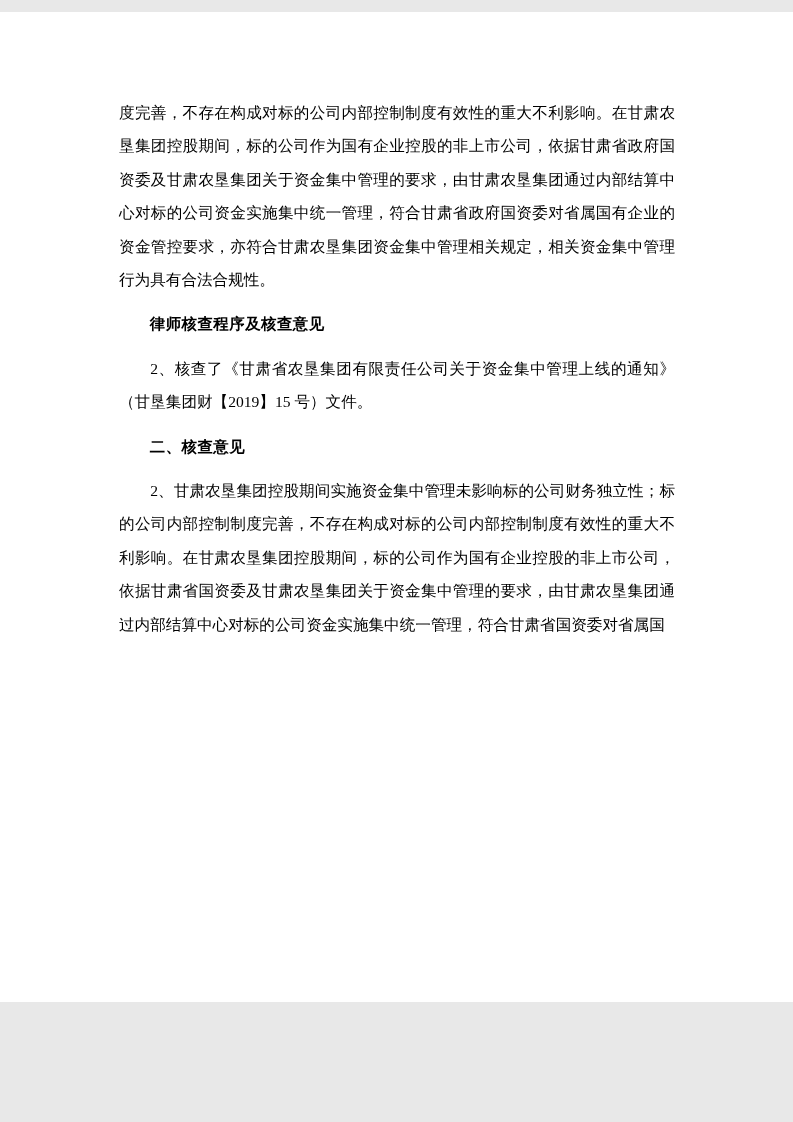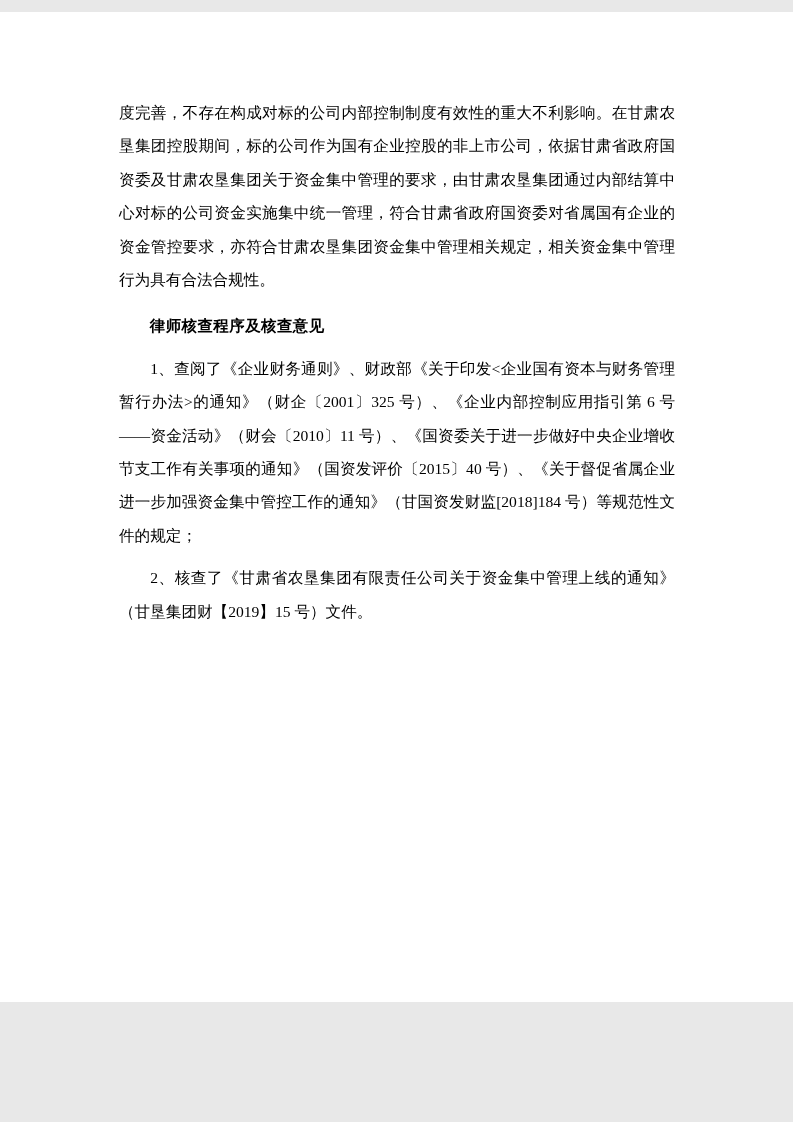--- a/index.html
+++ b/index.html
@@ -35,38 +35,39 @@
       text-indent: 2em;
       margin-top: 9px !important;
     }
     .para-noindent {
       text-indent: 0;
     }
     .heading {
       font-weight: bold;
       text-indent: 2em;
       margin-top: 13px !important;
-      font-family: Liberation Serif, serif;
+      font-family: Liberation Mono, monospace;
       font-size: 15.4px;
       letter-spacing: 0.5px;
     }
     .page-number {
       position: absolute;
       left: 0;
       right: 12px;
       top: 1053px;
       text-align: center;
       font-size: 13.5px;
       color: #000000;
     }
   </style>
 </head>
 <body>
 
 <div class="page">
   <div class="content">
     <p class="para-noindent">度完善，不存在构成对标的公司内部控制制度有效性的重大不利影响。在甘肃农垦集团控股期间，标的公司作为国有企业控股的非上市公司，依据甘肃省政府国资委及甘肃农垦集团关于资金集中管理的要求，由甘肃农垦集团通过内部结算中心对标的公司资金实施集中统一管理，符合甘肃省政府国资委对省属国有企业的资金管控要求，亦符合甘肃农垦集团资金集中管理相关规定，相关资金集中管理行为具有合法合规性。</p>
     <p class="heading">律师核查程序及核查意见</p>
-    <p class="para">1、查阅了《企业财务通则》、财政部《关于印发&lt;企业国有资本与财务管理暂行办法&gt;的通知》（财企〔2001〕325 号）、《企业内部控制应用指引第 6 号——资金活动》（财会〔2010〕11 号）、《国资委关于进一步做好中央企业增收节支工作有关事项的通知》（国资发评价〔2015〕40 号）、《关于督促省属企业进一步加强资金集中管控工作的通知》（甘国资发财监[2018]184 号）等规范性文件的规定；</p>
     <p class="para">2、核查了《甘肃省农垦集团有限责任公司关于资金集中管理上线的通知》（甘垦集团财【2019】15 号）文件。</p>
+    <p class="heading">二、核查意见</p>
+    <p class="para">2、甘肃农垦集团控股期间实施资金集中管理未影响标的公司财务独立性；标的公司内部控制制度完善，不存在构成对标的公司内部控制制度有效性的重大不利影响。在甘肃农垦集团控股期间，标的公司作为国有企业控股的非上市公司，依据甘肃省国资委及甘肃农垦集团关于资金集中管理的要求，由甘肃农垦集团通过内部结算中心对标的公司资金实施集中统一管理，符合甘肃省国资委对省属国</p>
   </div>
   <div class="page-number">14</div>
 </div>
 
 </body></html>

